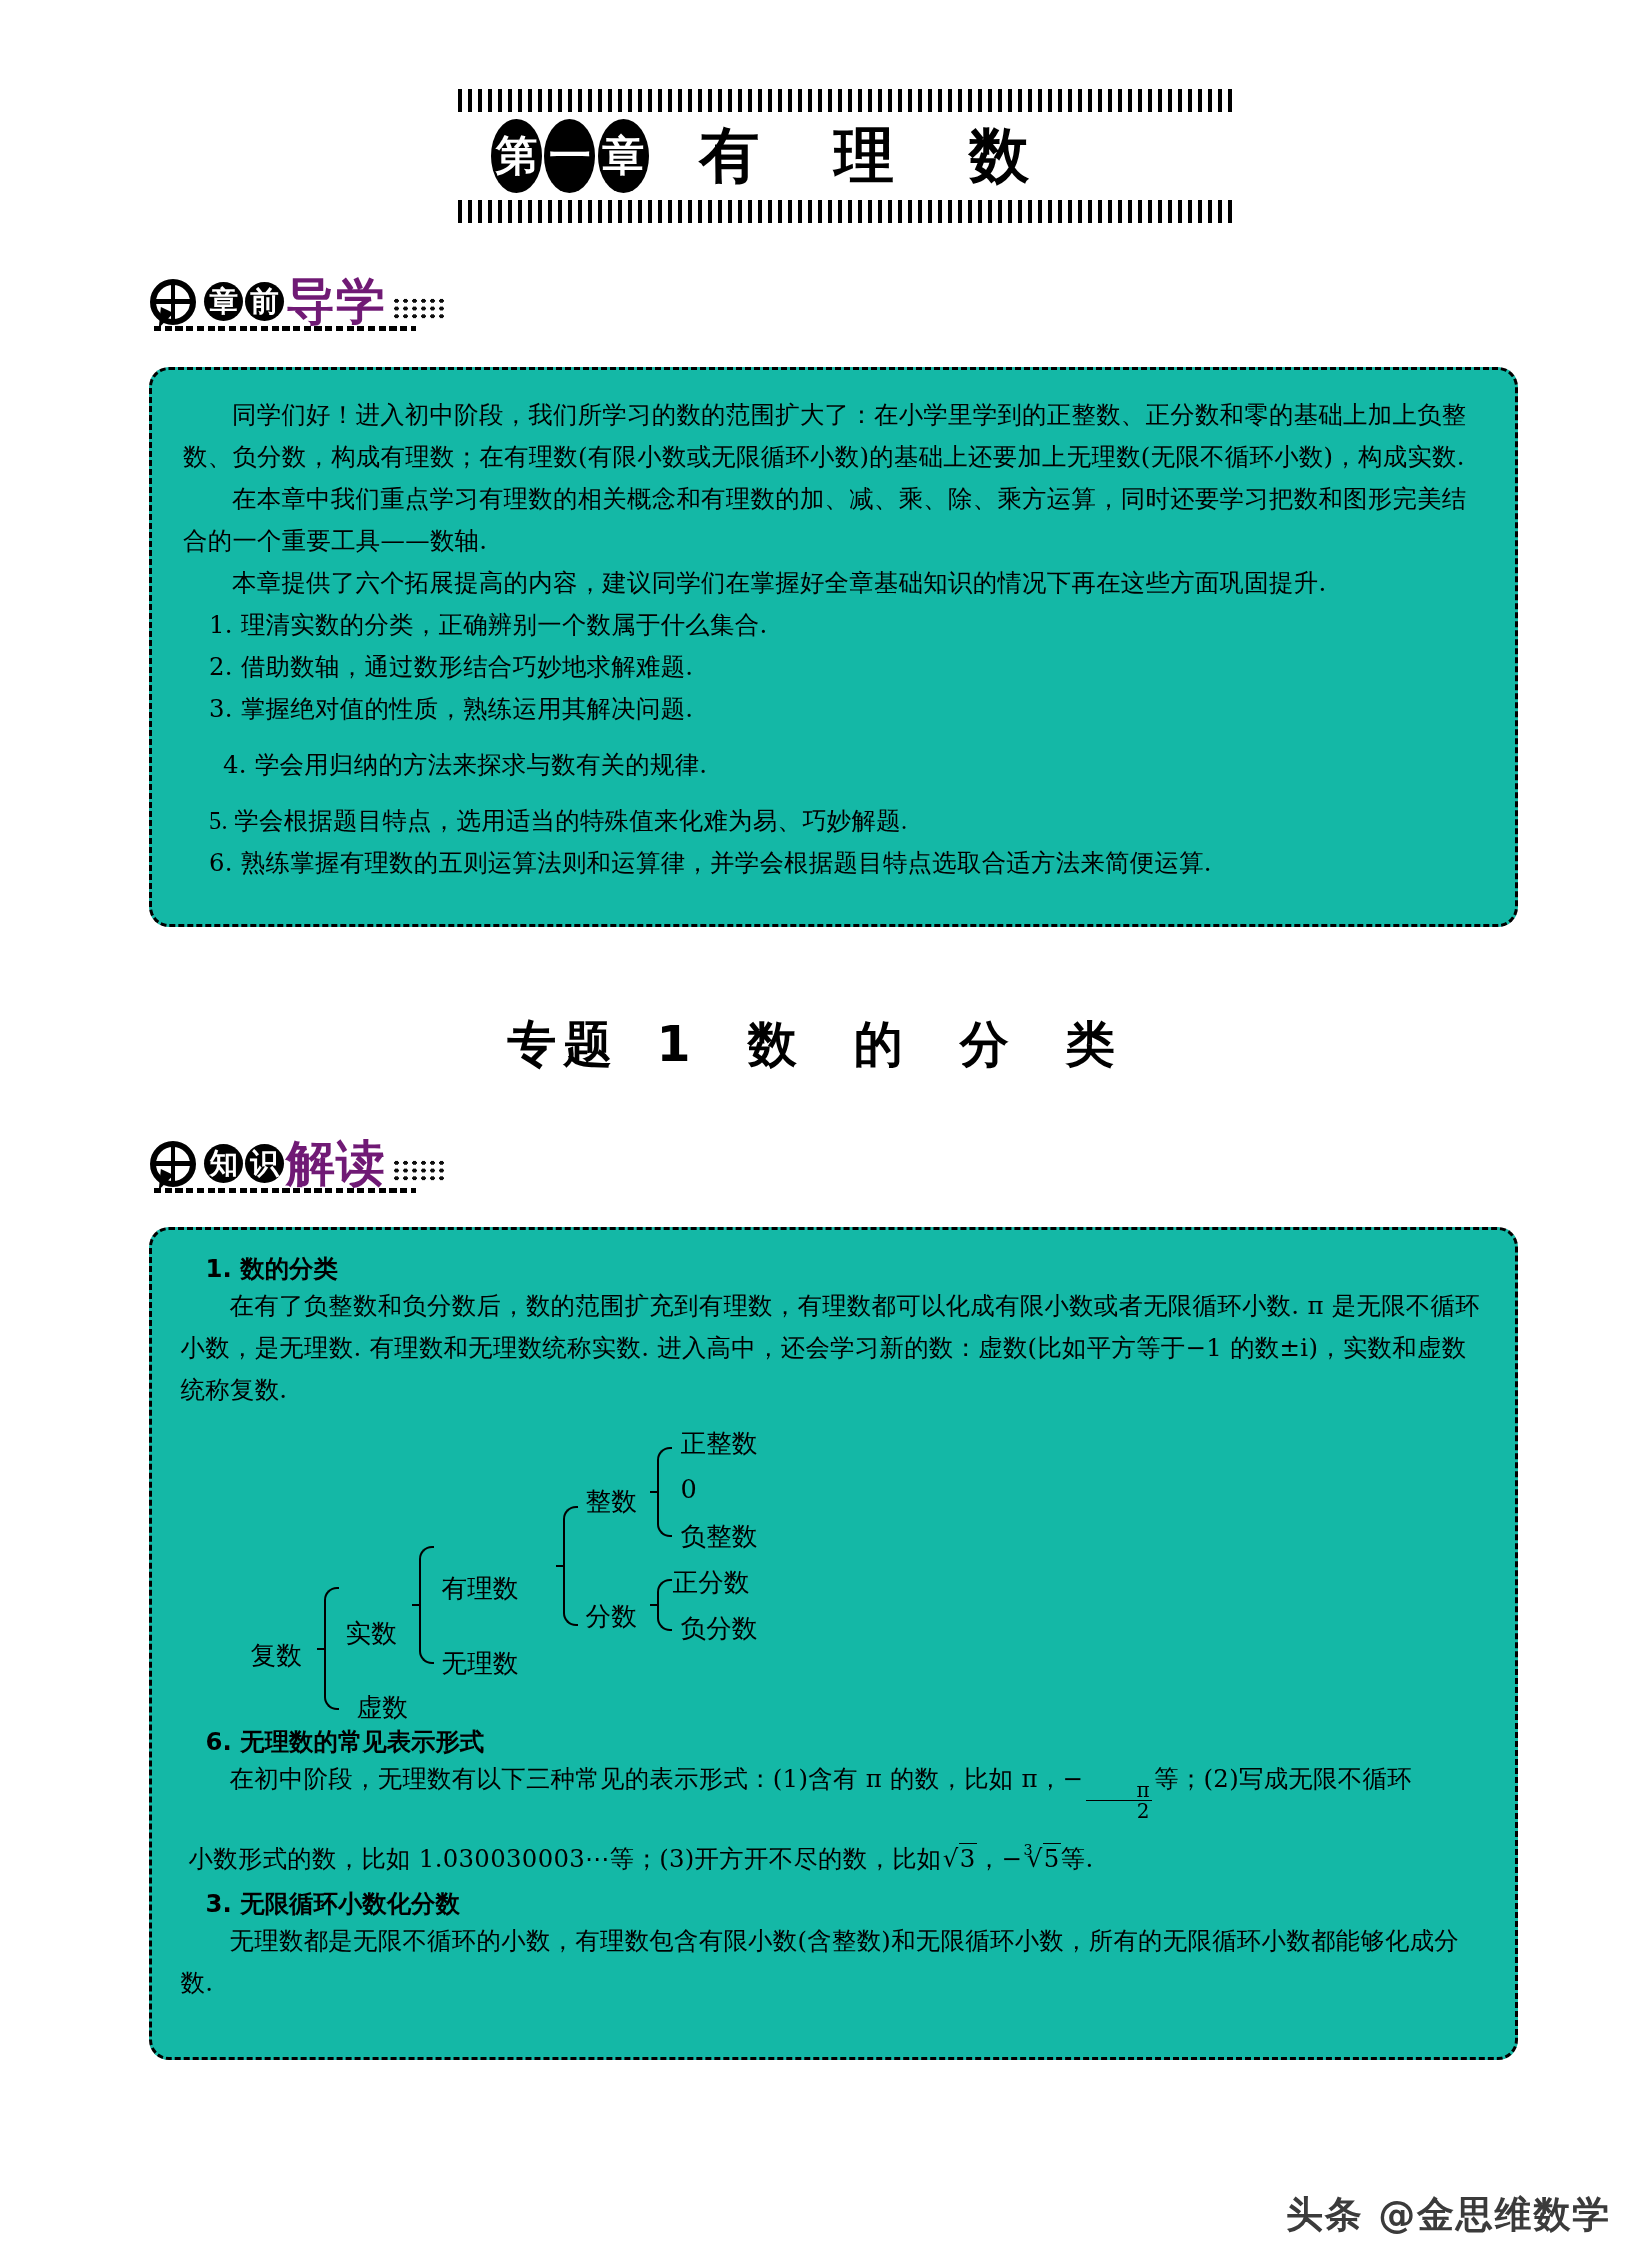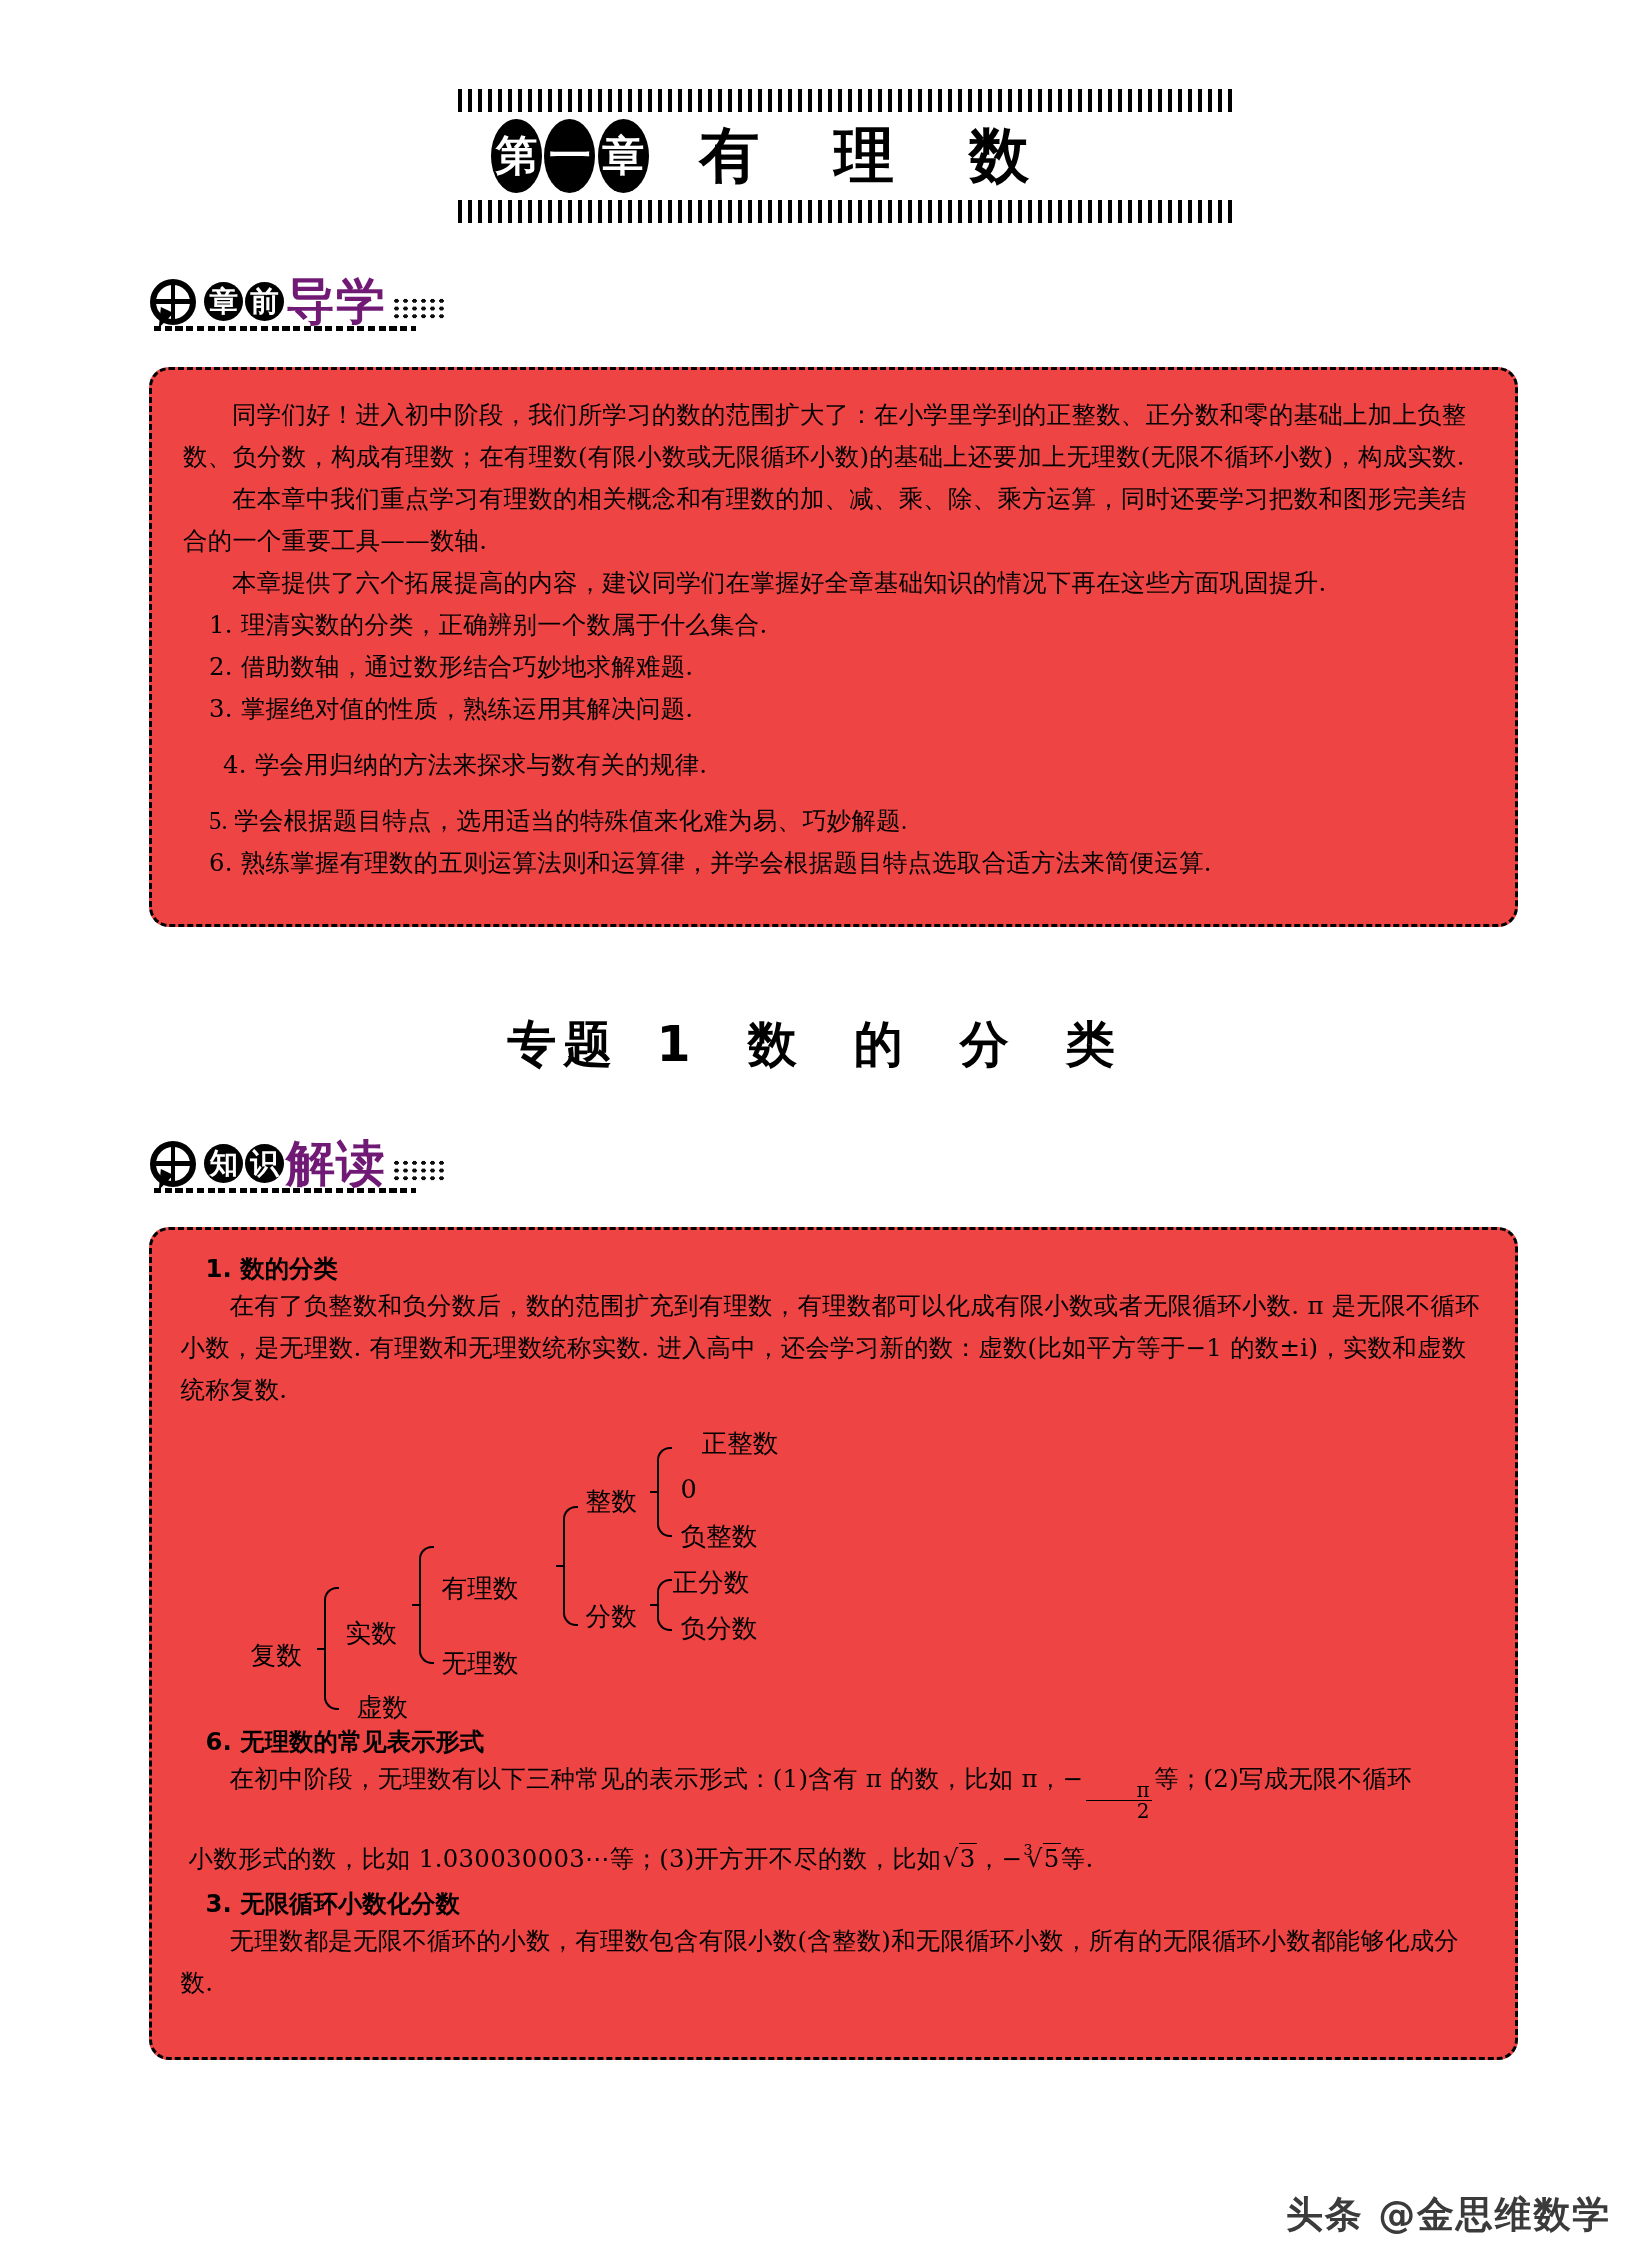--- a/index.html
+++ b/index.html
@@ -101,21 +101,21 @@
     position:absolute;height:5.4px;background:
       repeating-linear-gradient(to right,#000 0 7.1px,#fff 7.1px 10.7px);
   }
 
   
   .dbox{
     position:absolute;
     border:3px dashed #000;
     border-radius:20px;
     box-sizing:border-box;
-    background:#ef4444;
+    background:#14b8a6;
   }
   .body-text{
     font-family:"DejaVu Serif","Liberation Serif",serif;
     font-size:24.4px;
     line-height:42px;
     color:#000;
     letter-spacing:0.3px;
   }
   .indent{text-indent:49px;}
   .sub-h{
@@ -255,21 +255,21 @@
 
         <span class="node" style="left:261px;top:162px;">有理数</span>
         <span class="node" style="left:261px;top:237px;">无理数</span>
 
         <span class="brace" style="left:382px;top:92px;height:120px;"></span>
 
         <span class="node" style="left:405px;top:75px;">整数</span>
         <span class="node" style="left:405px;top:190px;">分数</span>
 
         <span class="brace" style="left:476px;top:33px;height:90px;"></span>
-        <span class="node" style="left:500px;top:16.7px;margin-left:21px;">正整数</span>
+        <span class="node" style="left:500px;top:16.7px;">正整数</span>
         <span class="node" style="left:500px;top:63px;">0</span>
         <span class="node" style="left:500px;top:110px;">负整数</span>
 
         <span class="brace" style="left:476px;top:165px;height:52px;"></span>
         <span class="node" style="left:492px;top:156px;">正分数</span>
         <span class="node" style="left:500px;top:202px;">负分数</span>
       </div>
 
       <div class="sub-h" style="margin-top:-3.6px;">6. 无理数的常见表示形式</div>
       <p class="body-text indent" style="margin:0;"><span>在初中阶段，无理数有以下三种常见的表示形式：(1)含有 π 的数，比如 π，−</span><span class="frac">

